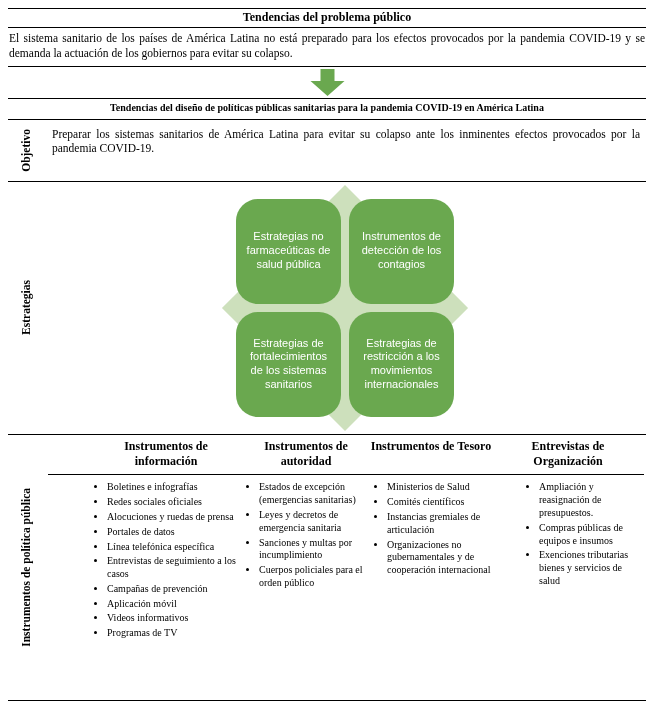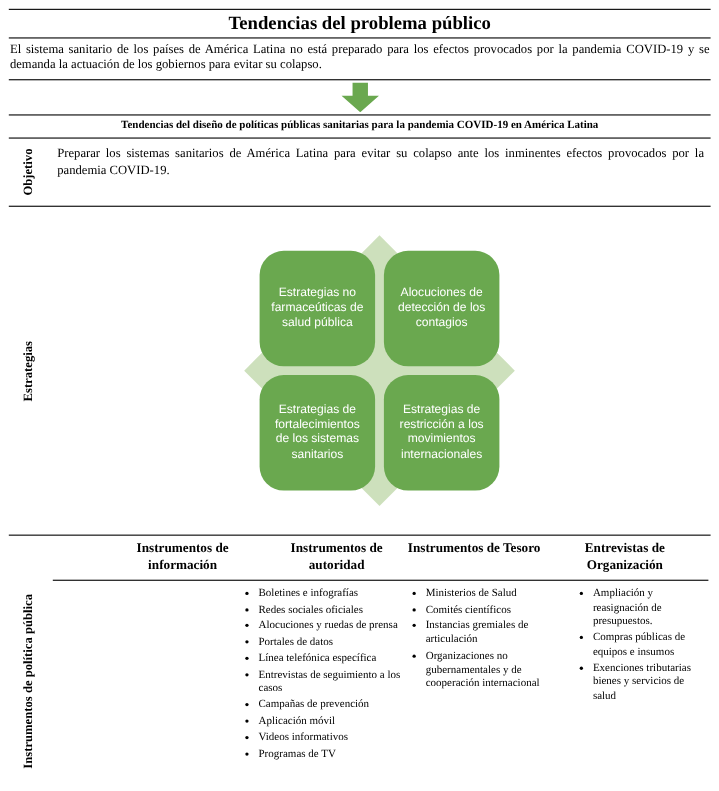--- a/index.html
+++ b/index.html
@@ -4,31 +4,31 @@
 <style>
   * { margin:0; padding:0; box-sizing:border-box; }
   :root { --green:#6aa84f; --lightgreen:#cde0bc; }
   html,body { background:#fff; }
   .page {
     width:654px; height:719px; margin:0 auto; background:#fff; color:#000;
     font-family:"Liberation Serif","DejaVu Serif",serif; font-size:11.5px;
     padding:8px 8px 0 8px; overflow:hidden; line-height:1.28;
   }
   .t1-wrap { border-top:1.6px solid #000; border-bottom:1.6px solid #000; padding:1px 0 2px; text-align:center; }
-  .title1 { font-weight:bold; font-size:17px; }
+  .title1 { font-weight:bold; font-size:12px; }
   .para { padding:3px 1px 5px 1px; border-bottom:1.6px solid #000; text-align:justify; }
   .arrow-wrap { height:31px; display:flex; align-items:center; justify-content:center; }
   .t2-wrap { border-top:1.6px solid #000; border-bottom:1.6px solid #000; padding:3px 0 4px; text-align:center; }
   .title2 { font-weight:bold; font-size:10px; white-space:nowrap; }
   .row { display:flex; border-bottom:1.6px solid #000; }
   .rot-cell { width:36px; flex:0 0 36px; display:flex; align-items:center; justify-content:center; }
   .rot { writing-mode:vertical-rl; transform:rotate(180deg); font-weight:bold; font-size:11.5px; text-align:center; white-space:nowrap; }
   .row-obj { height:62px; }
   .row-obj .content { flex:1; padding:7px 6px 0 8px; text-align:justify; }
-  .row-estr { height:299px; }
+  .row-estr { height:253px; }
   .row-estr .content { flex:1; display:flex; align-items:center; justify-content:center; }
   .smartart { position:relative; width:262px; height:249px; }
   .diamond {
     position:absolute; left:50%; top:50%; width:174px; height:174px;
     transform:translate(-50%,-50%) rotate(45deg); background:var(--lightgreen);
   }
   .sgrid {
     position:absolute; left:50%; top:50%; transform:translate(-50%,-50%);
     display:grid; grid-template-columns:105px 105px; grid-template-rows:105px 105px; gap:8px;
   }
@@ -82,21 +82,21 @@
 
   <div class="row row-estr">
     <div class="rot-cell">
       <div class="rot">Estrategias</div>
     </div>
     <div class="content">
       <div class="smartart">
         <div class="diamond"></div>
         <div class="sgrid">
           <div class="sbox">Estrategias no farmaceúticas de salud pública</div>
-          <div class="sbox">Alocuciones de detección de los contagios</div>
+          <div class="sbox">Instrumentos de detección de los contagios</div>
           <div class="sbox">Estrategias de fortalecimientos de los sistemas sanitarios</div>
           <div class="sbox">Estrategias de restricción a los movimientos internacionales</div>
         </div>
       </div>
     </div>
   </div>
 
   <div class="row row-instr">
     <div class="rot-cell">
       <div class="rot">Instrumentos de política pública</div>
@@ -115,20 +115,26 @@
             <li>Redes sociales oficiales</li>
             <li>Alocuciones y ruedas de prensa</li>
             <li>Portales de datos</li>
             <li>Línea telefónica específica</li>
             <li>Entrevistas de seguimiento a los casos</li>
             <li>Campañas de prevención</li>
             <li>Aplicación móvil</li>
             <li>Videos informativos</li>
             <li>Programas de TV</li>
           </ul>
+        <ul class="ilist c2">
+            <li>Estados de excepción (emergencias sanitarias)</li>
+            <li>Leyes y decretos de emergencia sanitaria</li>
+            <li>Sanciones y multas por incumplimiento</li>
+            <li>Cuerpos policiales para el orden público</li>
+          </ul>
         <ul class="ilist c4">
             <li>Ministerios de Salud</li>
             <li>Comités científicos</li>
             <li>Instancias gremiales de articulación</li>
             <li>Organizaciones no gubernamentales y de cooperación internacional</li>
           </ul>
         <ul class="ilist c3">
             <li>Ampliación y reasignación de presupuestos.</li>
             <li>Compras públicas de equipos e insumos</li>
             <li>Exenciones tributarias bienes y servicios de salud</li>

